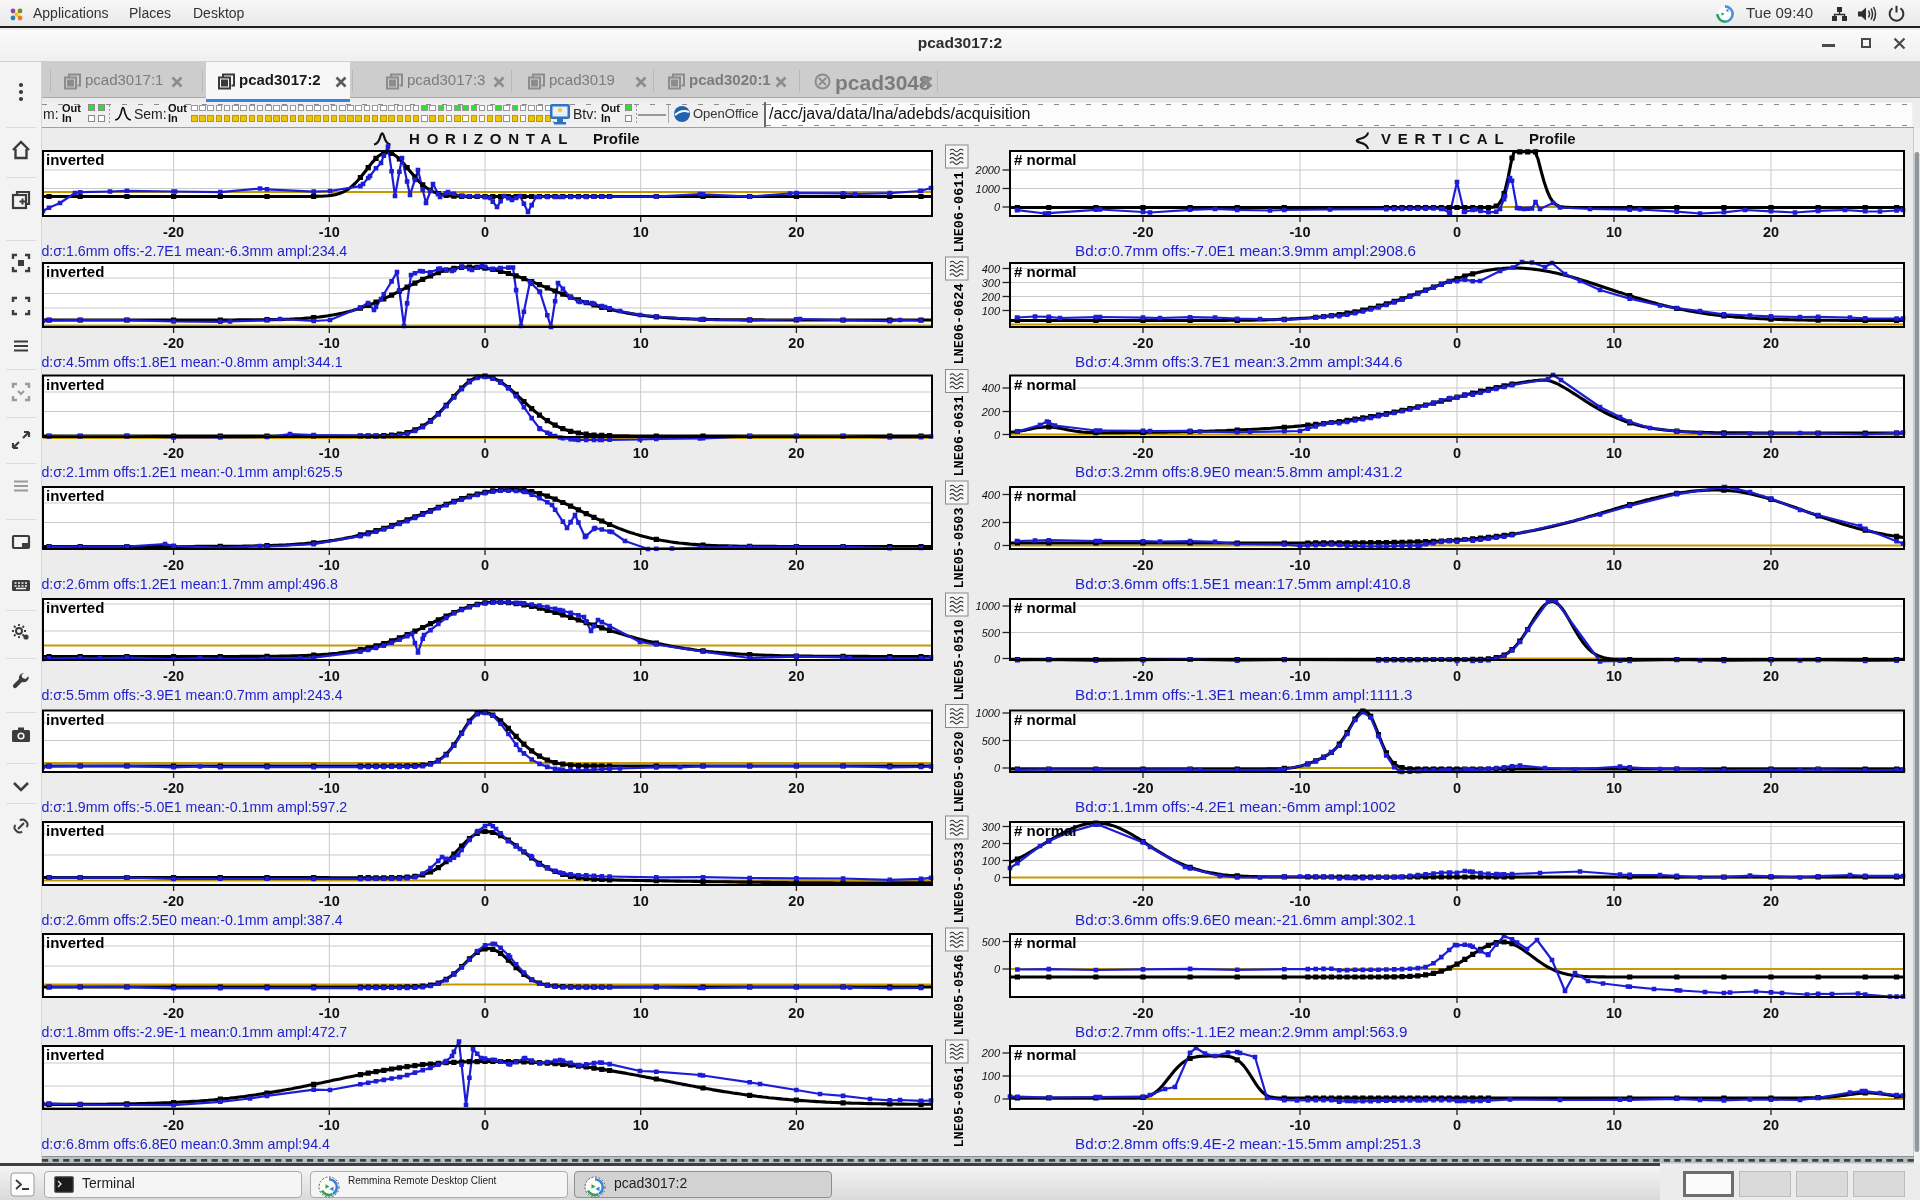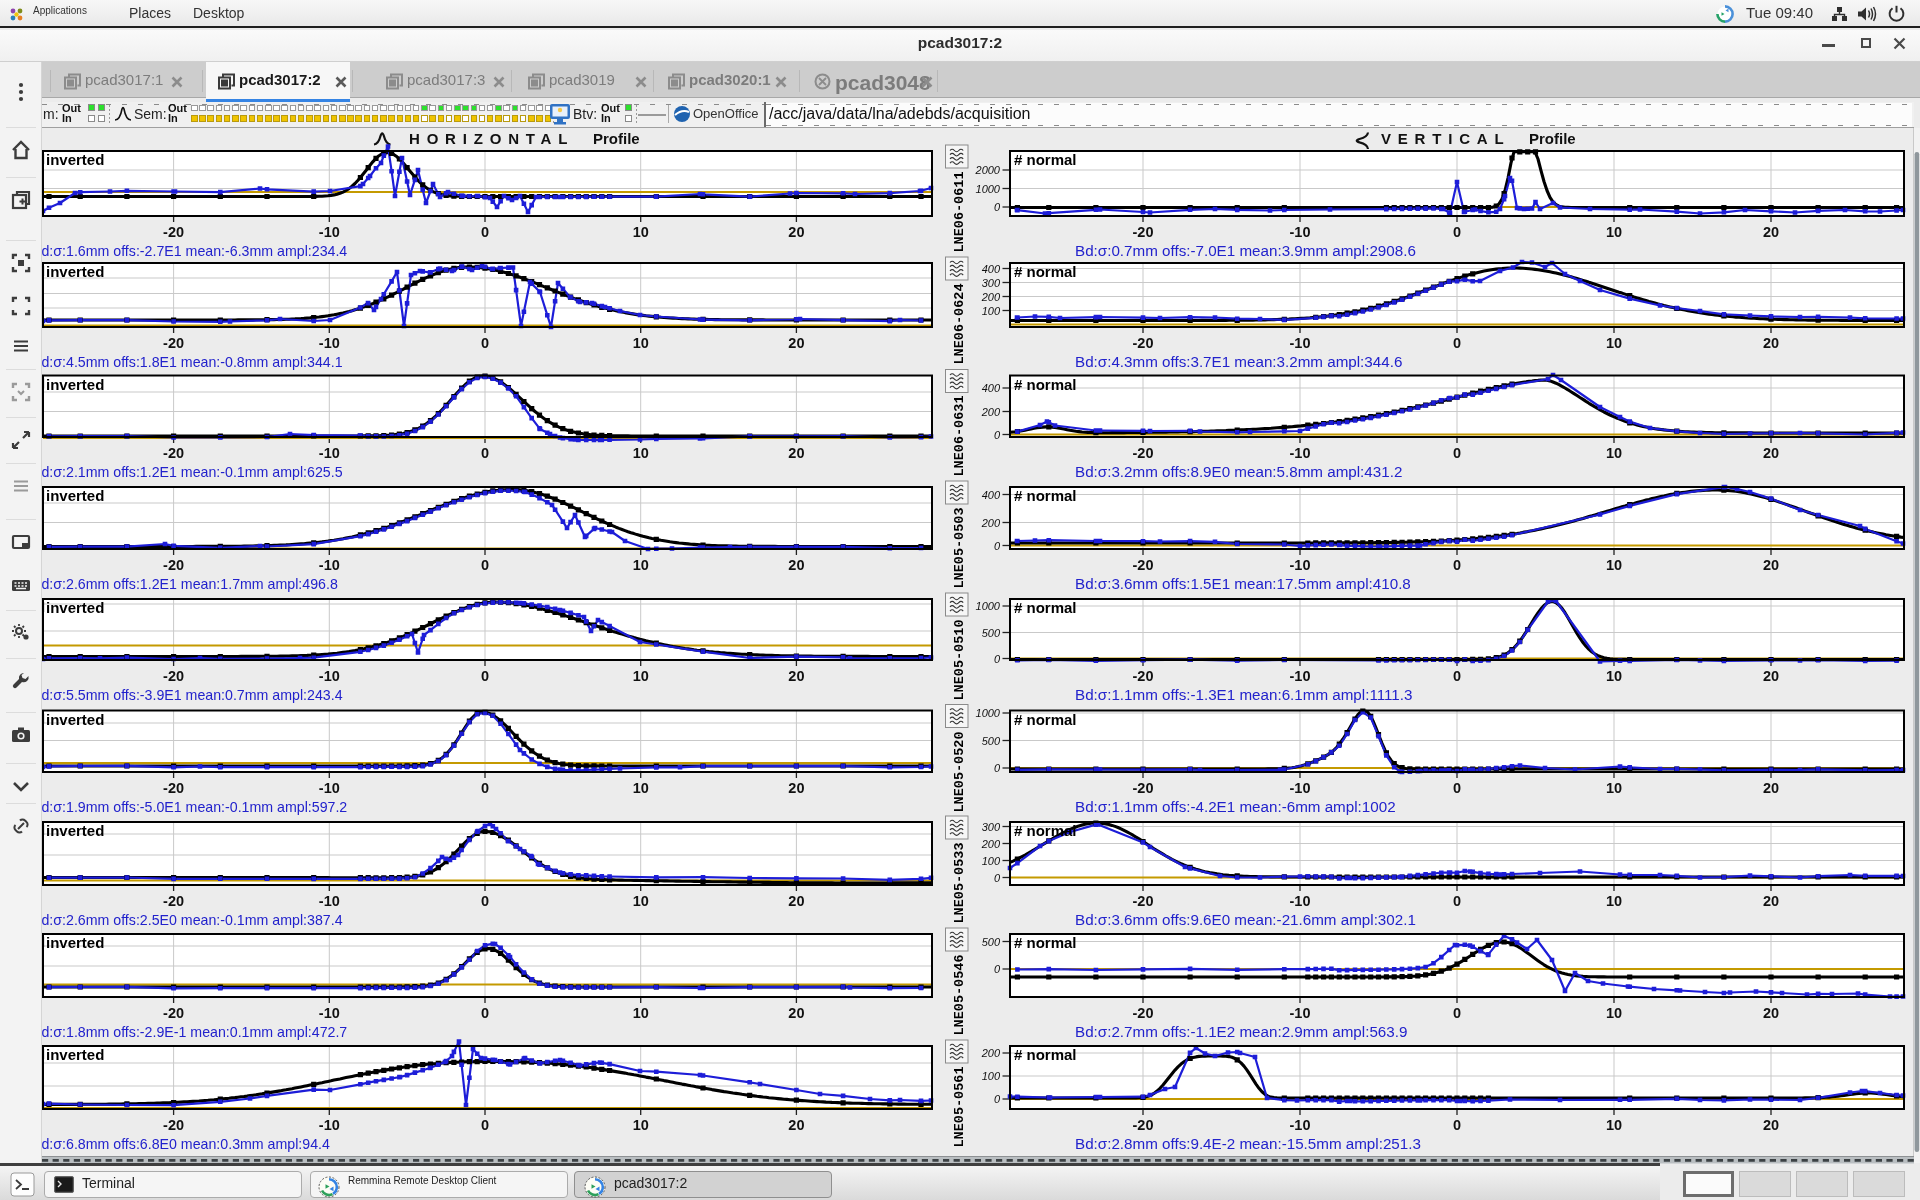--- a/index.html
+++ b/index.html
@@ -7,21 +7,21 @@
 </style></head><body>
 
 <div class="abs" style="left:0;top:0;width:1920px;height:28px;background:linear-gradient(#f7f7f7,#e9e9e9);border-bottom:2px solid #1f1f1f">
  <svg class="abs" style="left:9px;top:7px" width="15" height="15" viewBox="0 0 15 15">
   <circle cx="4" cy="4" r="2.4" fill="#8e44ad"></circle>
       <circle cx="11" cy="4" r="2.4" fill="#7f8c1a"></circle>
   <circle cx="4" cy="11" r="2.4" fill="#2980b9"></circle>
       <circle cx="11" cy="11" r="2.4" fill="#e67e22"></circle>
   <circle cx="7.5" cy="7.5" r="2.2" fill="#f1c40f"></circle>
     </svg>
- <span class="abs" style="left:33px;top:5px;font-size:10px;color:#333">Applications</span>
+ <span class="abs" style="left:33px;top:5px;font-size:14px;color:#333">Applications</span>
  <span class="abs" style="left:129px;top:5px;font-size:14px;color:#333">Places</span>
  <span class="abs" style="left:193px;top:5px;font-size:14px;color:#333">Desktop</span>
  <svg class="abs" style="left:1716px;top:5px" width="18" height="18" viewBox="0 0 18 18">
   <circle cx="9" cy="9" r="7.6" fill="#fff"></circle>
   <path d="M9 1.4 A7.6 7.6 0 0 1 16.6 9" fill="none" stroke="#4a90d9" stroke-width="2.6"></path>
   <path d="M16.6 9 A7.6 7.6 0 0 1 9 16.6" fill="none" stroke="#4a90d9" stroke-width="2.6"></path>
   <path d="M9 16.6 A7.6 7.6 0 0 1 1.4 9" fill="none" stroke="#26a269" stroke-width="2.6"></path>
   <path d="M5.5 7.2 l3 1.8 -3 1.8z" fill="#26a269"></path>
       <path d="M12.5 7.2 l-3 1.8 3 1.8z" fill="#4a90d9" transform="translate(0,-3.6)"></path>
  </svg>

